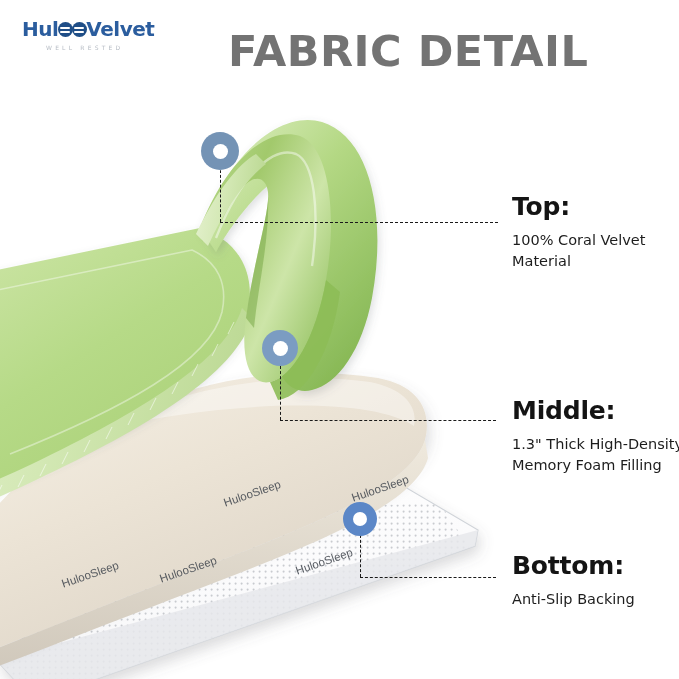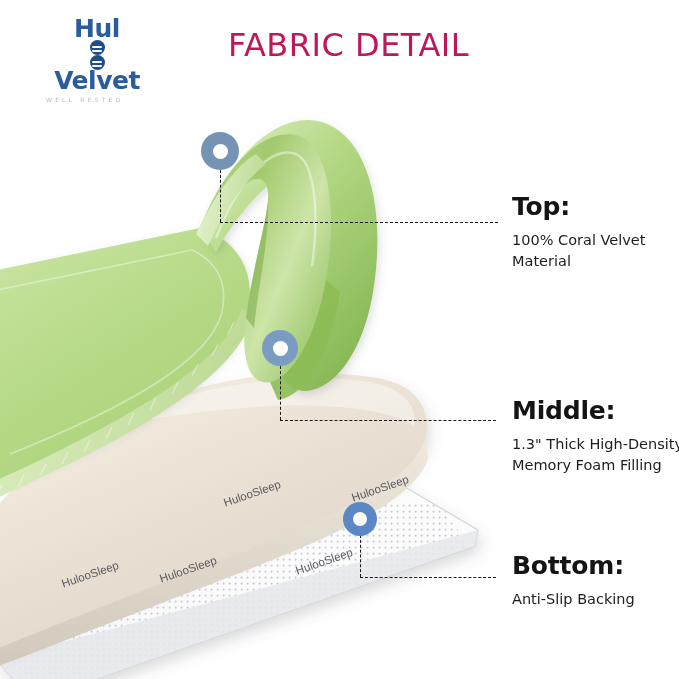--- a/index.html
+++ b/index.html
@@ -24,28 +24,27 @@
   #brand {
     position: absolute;
     left: 22px;
     top: 18px;
     width: 150px;
     height: 42px;
   }
   #brand-wordmark {
     font-family: "DejaVu Sans", sans-serif;
     font-weight: bold;
-    font-size: 25px;
+    font-size: 20px;
     letter-spacing: -0.5px;
     color: #2b5d9e;
     line-height: 22px;
     white-space: nowrap;
     display: flex;
     align-items: center;
-    flex-direction: column;
   }
   .logo-eye {
     display: inline-block;
     position: relative;
     width: 15px;
     height: 15px;
     border-radius: 50%;
     background: #1f4e87;
     margin: 0 -0.5px;
     vertical-align: -2px;
@@ -72,24 +71,24 @@
     margin-left: 24px;
     white-space: nowrap;
   }
 
   
   #page-title {
     position: absolute;
     left: 228px;
     top: 26px;
     font-family: "DejaVu Sans", sans-serif;
-    font-weight: normal;
-    font-size: 32px;
+    font-weight: bold;
+    font-size: 43px;
     letter-spacing: 0.5px;
-    color: #be185d;
+    color: #737373;
     white-space: nowrap;
   }
 
   
   #product {
     position: absolute;
     left: -30px;
     top: 60px;
     width: 520px;
     height: 600px;

